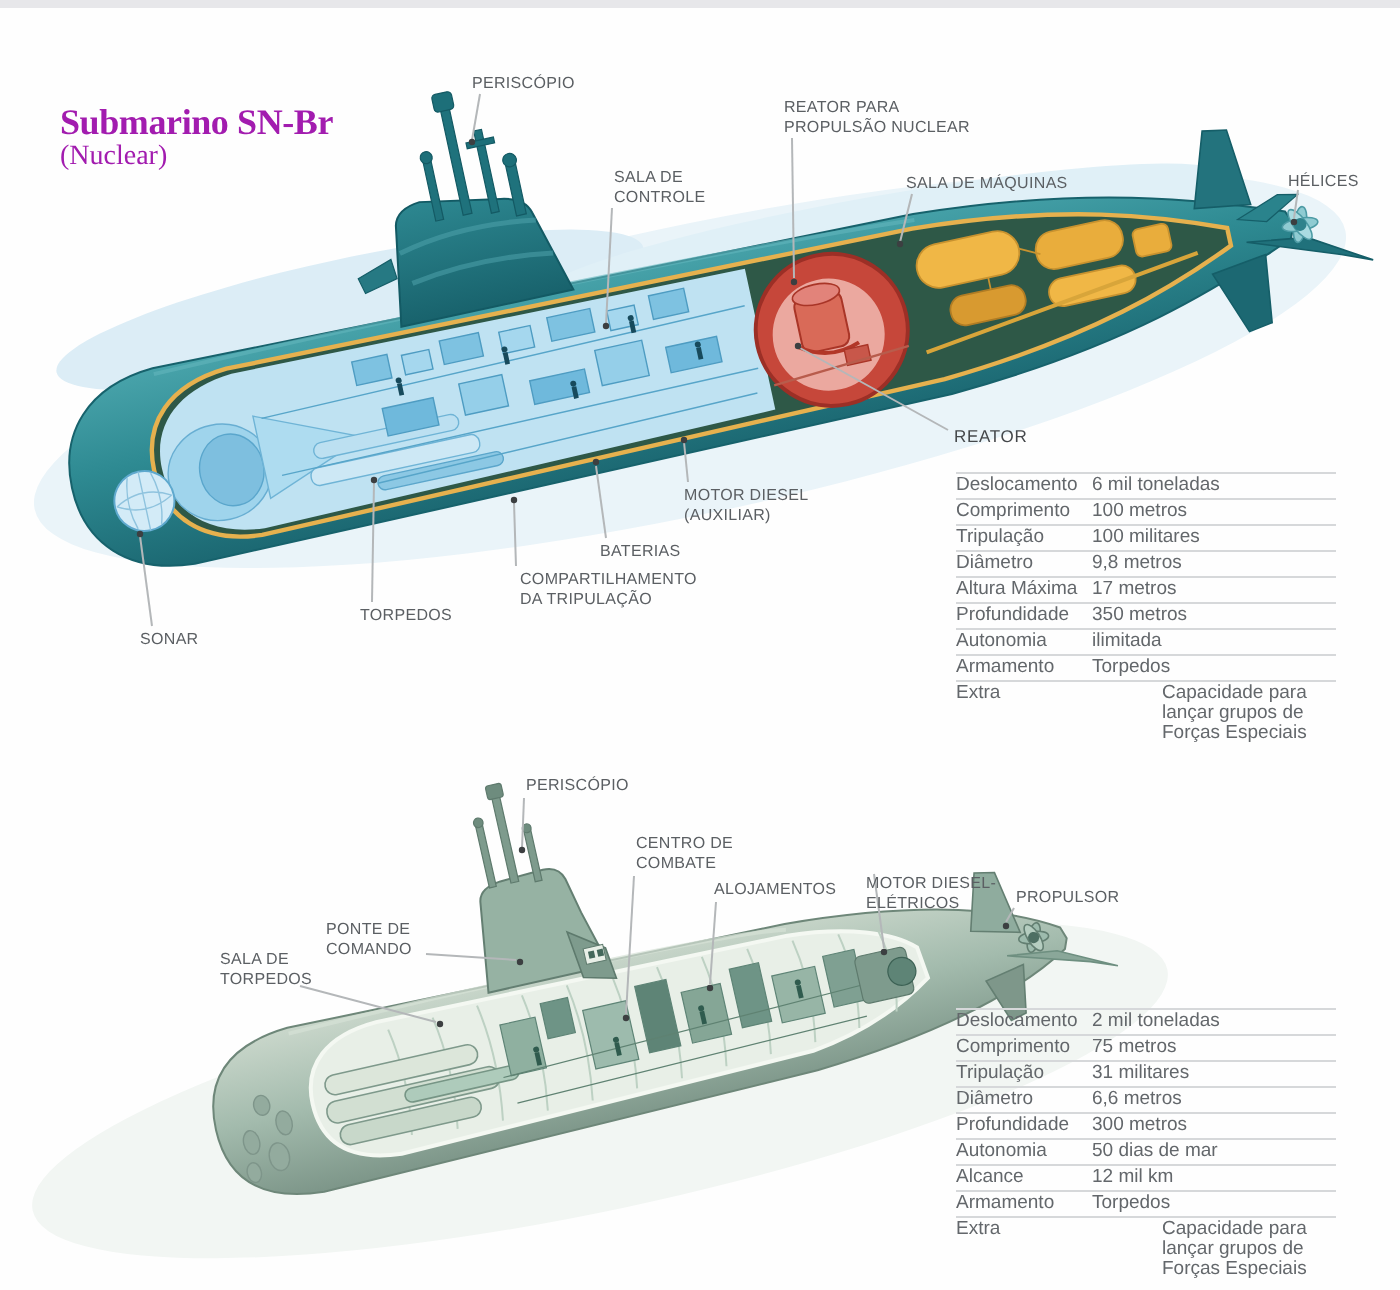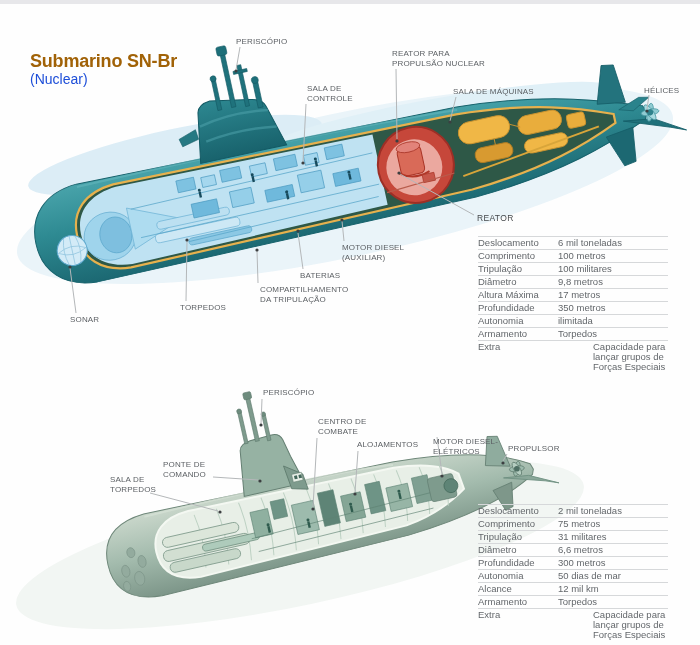--- a/index.html
+++ b/index.html
@@ -1,29 +1,29 @@
 <!DOCTYPE html>
 <html><head>
 <meta charset="utf-8">
 <style>
   html,body{margin:0;padding:0;background:#fff;}
   .stage{position:relative;width:700px;height:645px;background:#fefefe;overflow:hidden;
          font-family:"Liberation Sans",sans-serif;}
   .topbar{position:absolute;left:0;top:0;width:700px;height:4px;background:#e7e7ea;}
   svg.art{position:absolute;left:0;top:0;}
   .titleblock{position:absolute;}
-  .sec-title{font-weight:bold;font-size:18px;line-height:20px;color:#a16207;letter-spacing:-0.2px;}
-  .sec-sub{font-weight:normal;font-size:14px;line-height:16px;color:#1d4ed8;}
+  .sec-title{font-weight:bold;font-size:18px;line-height:20px;color:#a21caf;letter-spacing:-0.2px;font-family:Liberation Serif, serif;}
+  .sec-sub{font-weight:normal;font-size:14px;line-height:16px;color:#a21caf;font-family:Liberation Serif, serif;}
   .callout{position:absolute;font-size:8px;font-weight:normal;line-height:10px;color:#5b5f63;
            letter-spacing:.02em;white-space:pre-line;}
   .callout.strong{font-size:8.5px;color:#45484b;letter-spacing:.04em;}
   .spec-table{position:absolute;width:190px;border-top:1px solid #d6d8da;}
   .spec-row{display:flex;border-bottom:1px solid #d6d8da;padding:1px 0;}
   .spec-row:last-child{border-bottom:none;gap:35px;}
-  .spec-label{width:80px;flex:none;font-size:9.5px;line-height:10px;color:#63676b;}
+  .spec-label{width:68px;flex:none;font-size:9.5px;line-height:10px;color:#63676b;}
   .spec-value{flex:1;font-size:9.5px;line-height:10px;color:#63676b;white-space:pre-line;}
 </style>
 </head>
 <body>
 
 <div class="stage">
   <div class="topbar"></div>
 
   <svg class="art" width="700" height="645" viewBox="0 0 700 645">
     <defs>

